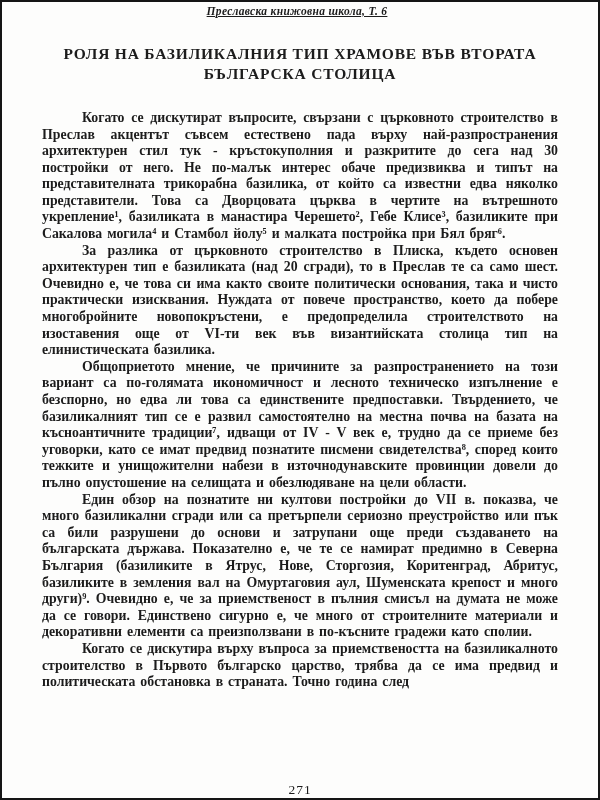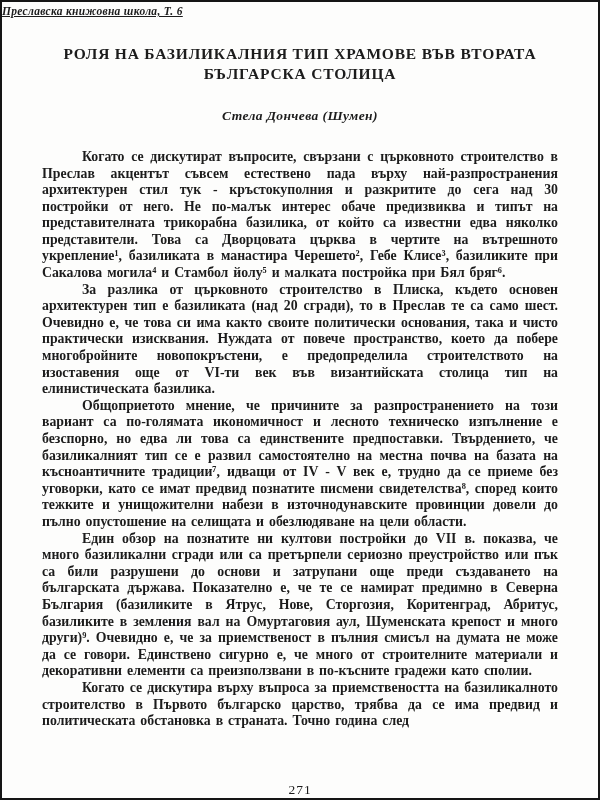--- a/index.html
+++ b/index.html
@@ -12,21 +12,21 @@
     box-sizing: border-box;
     width: 600px; height: 800px;
     background: #fdfdfc;
     border: 2px solid #151515;
     position: relative;
     overflow: hidden;
     color: #1c1c1c;
   }
   .journal-header {
     margin: 3px 6px 0 0;
-    text-align: left;
+    text-align: center;
     font-size: 11.5px;
     font-weight: bold;
     font-style: italic;
     letter-spacing: 0.3px;
   }
   .journal-header span { text-decoration: underline; }
   .article-title {
     margin: 27px auto 0 auto;
     max-width: 520px;
     text-align: center;
@@ -69,21 +69,20 @@
 <body>
 
 <div class="page">
 
   <div class="journal-header">
     <span>Преславска книжовна школа, Т. 6</span>
   </div>
 
   <h1 class="article-title" style="font-family:inherit;">РОЛЯ НА БАЗИЛИКАЛНИЯ ТИП ХРАМОВЕ ВЪВ ВТОРАТА БЪЛГАРСКА СТОЛИЦА</h1>
 
-  <div class="article-author">Стела Дончева (Шумен)</div>
 
   <div class="article-body">
     <p>Когато се дискутират въпросите, свързани с църковното строителство в Преслав акцентът съвсем естествено пада върху най-разпространения архитектурен стил тук - кръстокуполния и разкритите до сега над 30 постройки от него. Не по-малък интерес обаче предизвиква и типът на представителната трикорабна базилика, от който са известни едва няколко представители. Това са Дворцовата църква в чертите на вътрешното укрепление¹, базиликата в манастира Черешето², Гебе Клисе³, базиликите при Сакалова могила⁴ и Стамбол йолу⁵ и малката постройка при Бял бряг⁶.</p>
     <p>За разлика от църковното строителство в Плиска, където основен архитектурен тип е базиликата (над 20 сгради), то в Преслав те са само шест. Очевидно е, че това си има както своите политически основания, така и чисто практически изисквания. Нуждата от повече пространство, което да побере многобройните новопокръстени, е предопределила строителството на изоставения още от VI-ти век във византийската столица тип на елинистическата базилика.</p>
     <p>Общоприетото мнение, че причините за разпространението на този вариант са по-голямата икономичност и лесното техническо изпълнение е безспорно, но едва ли това са единствените предпоставки. Твърдението, че базиликалният тип се е развил самостоятелно на местна почва на базата на късноантичните традиции⁷, идващи от IV - V век е, трудно да се приеме без уговорки, като се имат предвид познатите писмени свидетелства⁸, според които тежките и унищожителни набези в източнодунавските провинции довели до пълно опустошение на селищата и обезлюдяване на цели области.</p>
     <p>Един обзор на познатите ни култови постройки до VII в. показва, че много базиликални сгради или са претърпели сериозно преустройство или пък са били разрушени до основи и затрупани още преди създаването на българската държава. Показателно е, че те се намират предимно в Северна България (базиликите в Ятрус, Нове, Сторгозия, Коритенград, Абритус, базиликите в земления вал на Омуртаговия аул, Шуменската крепост и много други)⁹. Очевидно е, че за приемственост в пълния смисъл на думата не може да се говори. Единствено сигурно е, че много от строителните материали и декоративни елементи са преизползвани в по-късните градежи като сполии.</p>
     <p>Когато се дискутира върху въпроса за приемствеността на базиликалното строителство в Първото българско царство, трябва да се има предвид и политическата обстановка в страната. Точно година след</p>
   </div>
 
   <div class="page-number">271</div>

